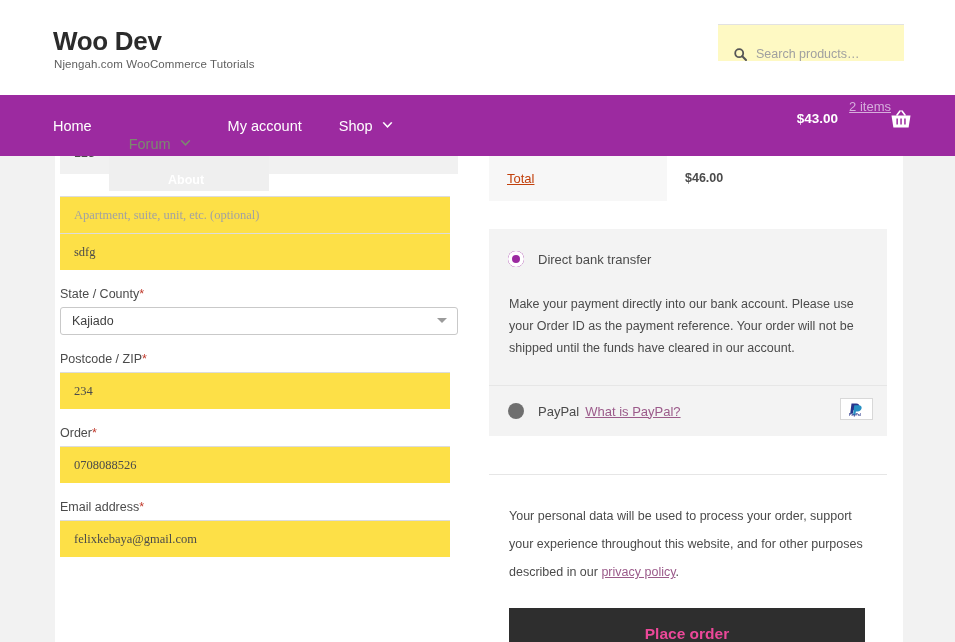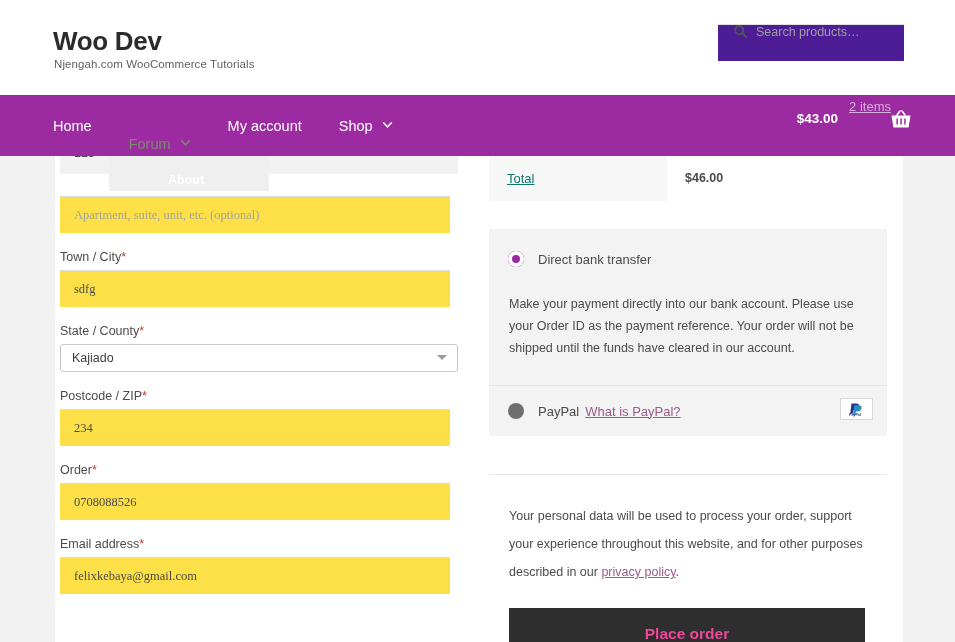--- a/index.html
+++ b/index.html
@@ -27,22 +27,22 @@
     position: absolute; left: 53px; top: 26px;
     font-size: 26px; font-weight: bold; color: #2b2b2b;
     letter-spacing: -0.3px;
   }
   .site-tagline {
     position: absolute; left: 54px; top: 58px;
     font-size: 11.5px; color: #5f5f5f; letter-spacing: 0.1px;
   }
   .searchbox {
     position: absolute; left: 718px; top: 24px; width: 186px; height: 37px;
-    background: #4c1d95; border-top: 1px solid #e2e2e2;
-    display: flex; align-items: flex-start;
+    background: #fef9c3; border-top: 1px solid #e2e2e2;
+    display: flex; align-items: flex-end;
   }
   .searchbox .mag { margin-left: 16px; margin-right: 9px; display: flex; }
   .search-input {
     border: 0; background: transparent; outline: none;
     font-family: "Liberation Sans", sans-serif;
     font-size: 12.5px; color: #8c8c8c; width: 140px;
   }
   .search-input::placeholder { color: #a0a0a0; }
 
   
@@ -152,21 +152,21 @@
   
   .right-col {
     position: absolute; left: 489px; top: 156px; width: 398px;
   }
   .totals-row {
     position: relative; height: 45px;
   }
   .totals-label {
     position: absolute; left: 0; top: 0;
     width: 178px; height: 45px; background: #f7f7f7;
-    font-size: 13px; color: #0f766e; padding: 15px 0 0 18px; text-decoration: underline;
+    font-size: 13px; color: #c2410c; padding: 15px 0 0 18px; text-decoration: underline;
   }
   .totals-value {
     position: absolute; left: 196px; top: 15px;
     font-size: 12.5px; color: #4b4b4b; font-weight: 600;
   }
 
   .payment-box {
     position: absolute; left: 0; top: 73px; width: 398px;
     background: #f3f3f3;
   }
@@ -288,23 +288,20 @@
   <div class="form-col">
 
     <div class="clipped-row">
       <div class="clipped-field">123</div>
       <div class="white-gap-left"></div>
       <div class="white-gap-right"></div>
     </div>
 
     <input class="field-input" type="text" placeholder="Apartment, suite, unit, etc. (optional)" style="">
 
-    <label class="field-label">
-      <span>Town / City</span><span class="req">*</span>
-    </label>
     <input class="field-input" type="text" value="sdfg" style="">
 
     <label class="field-label">
       <span>State / County</span><span class="req">*</span>
     </label>
     <div class="select-wrap">
       <select class="field-select">
         <option>Kajiado</option>
       </select>
       <span class="select-caret"></span>

